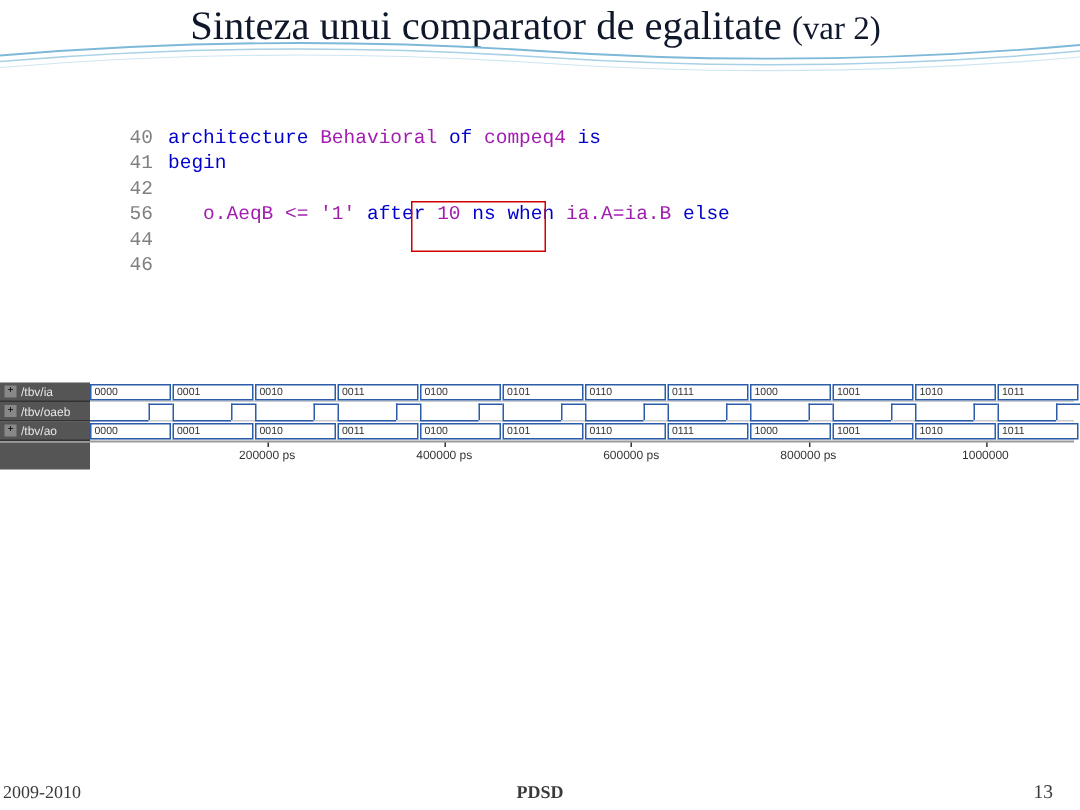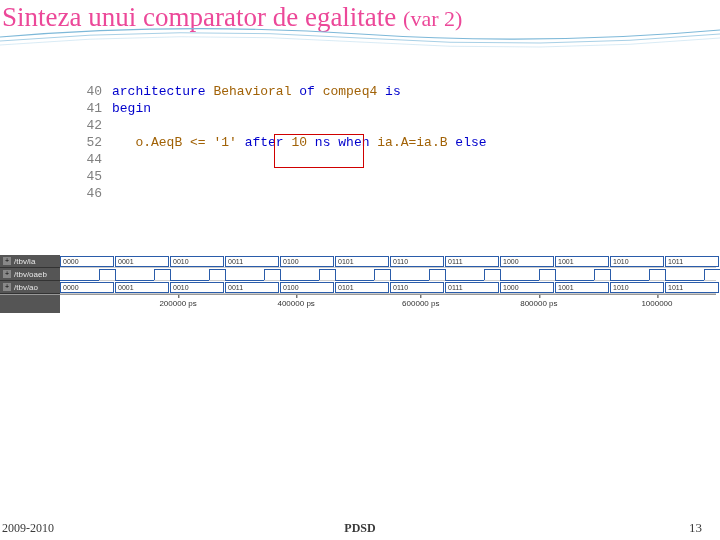--- a/index.html
+++ b/index.html
@@ -10,23 +10,24 @@
     font-family: Georgia, 'Times New Roman', serif;
     position: relative;
     overflow: hidden;
   }
   .title-bar {
     padding: 2px 8px 0 2px;
     position: relative;
   }
   .title {
     font-size: 27px;
-    color: #ec4899;
+    color: #0f172a;
     font-weight: normal;
     font-family: Georgia, serif;
+    text-align: center;
   }
   .title-var {
     font-size: 22px;
   }
   .wave {
     position: absolute;
     top: 22px;
     left: 0;
     width: 720px;
     height: 30px;
@@ -43,21 +44,21 @@
     display: flex;
   }
   .line-num {
     width: 34px;
     color: #808080;
     text-align: right;
     padding-right: 10px;
   }
   .code-text { white-space: pre; }
   .kw-blue { color: #0000cc; }
-  .kw-black { color: #a16207; }
+  .kw-black { color: #a21caf; }
   .red-box {
     position: absolute;
     border: 1px solid #d00000;
     pointer-events: none;
   }
   .red-box-1 { top: 51px; left: 196px; width: 90px; height: 34px; }
   .waveform-area {
     position: absolute;
     top: 255px;
     left: 0;
@@ -190,29 +191,25 @@
       </div>
       <div class="code-line">
         <span class="line-num">41</span>
         <span class="code-text"><span class="kw-blue">begin</span></span>
       </div>
       <div class="code-line">
         <span class="line-num">42</span>
         <span class="code-text"></span>
       </div>
       <div class="code-line">
-        <span class="line-num">52</span>
+        <span class="line-num">56</span>
         <span class="code-text"><span class="kw-black">   o.AeqB &lt;= '1' </span><span class="kw-blue">after</span><span class="kw-black"> 10 </span><span class="kw-blue">ns</span><span class="kw-black"> </span><span class="kw-blue">when</span><span class="kw-black"> ia.A=ia.B </span><span class="kw-blue">else</span></span>
       </div>
       <div class="code-line">
         <span class="line-num">44</span>
-      </div>
-      <div class="code-line">
-        <span class="line-num">45</span>
-        <span class="code-text"></span>
       </div>
       <div class="code-line">
         <span class="line-num">46</span>
       </div>
     </div>
   <div class="red-box red-box-1"></div>
 </div>
 
 <div class="waveform-area">
   <div id="signals-container">

